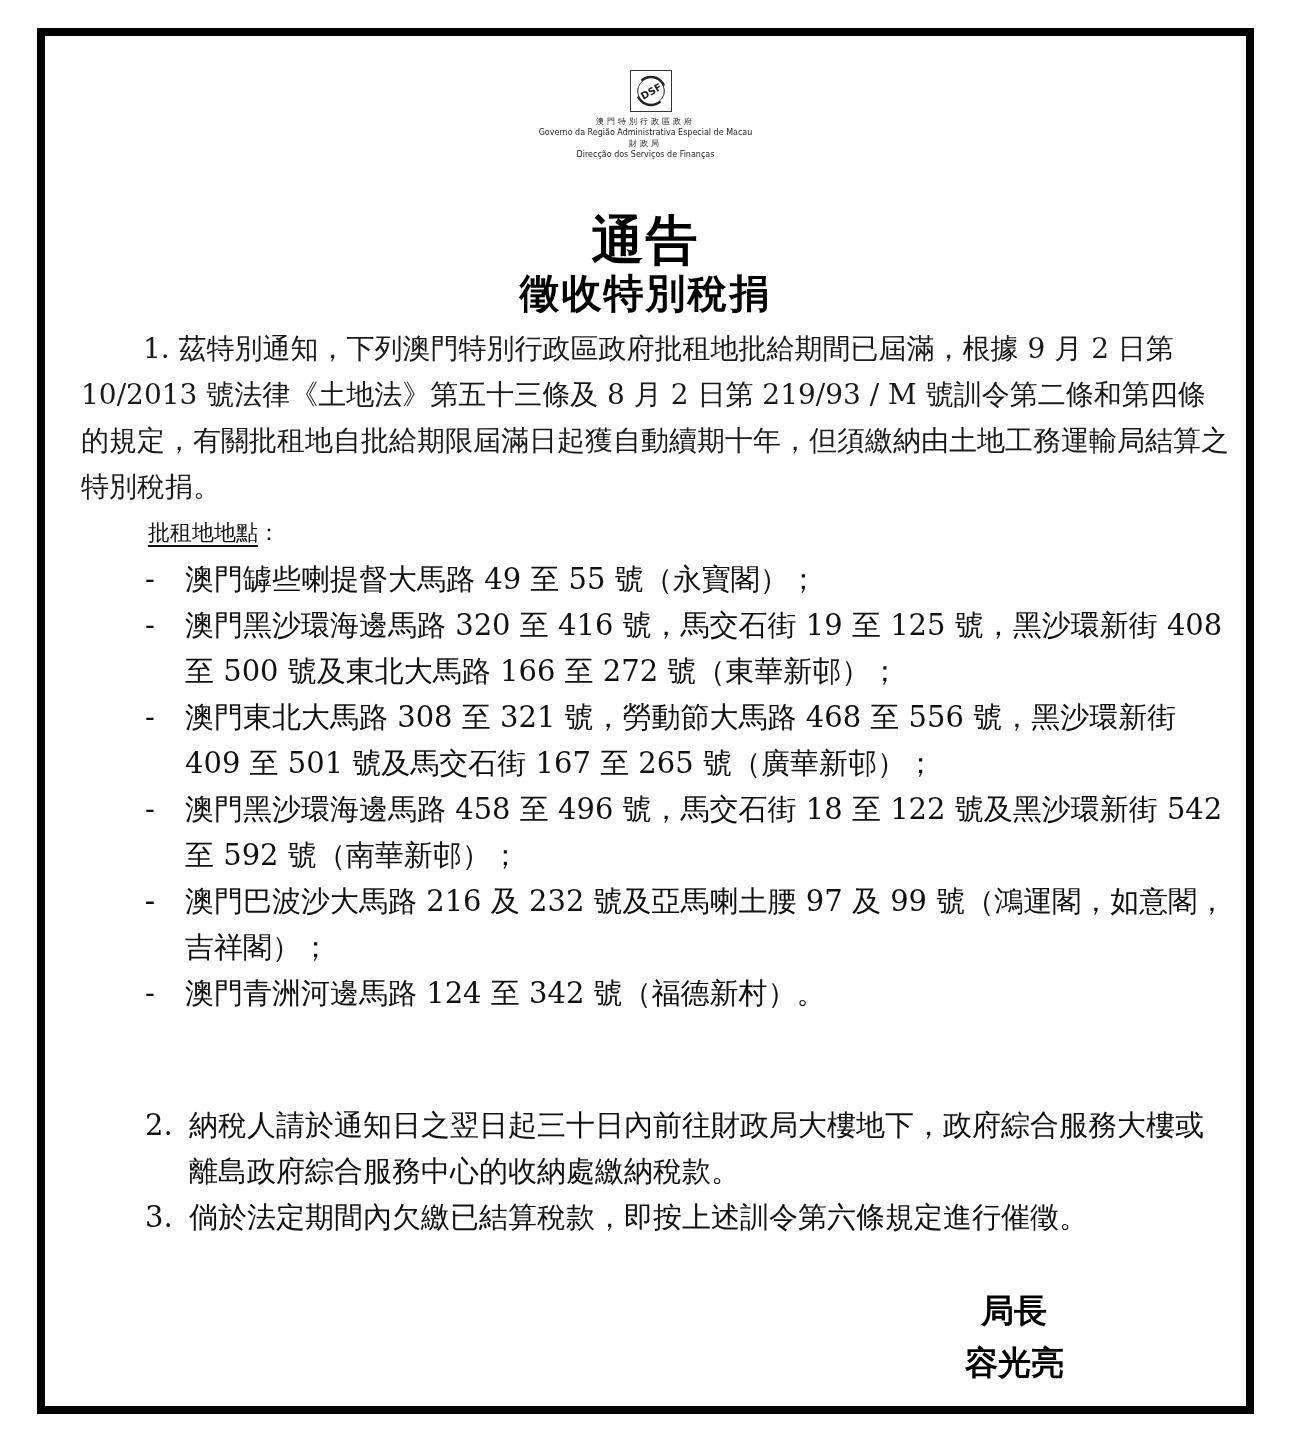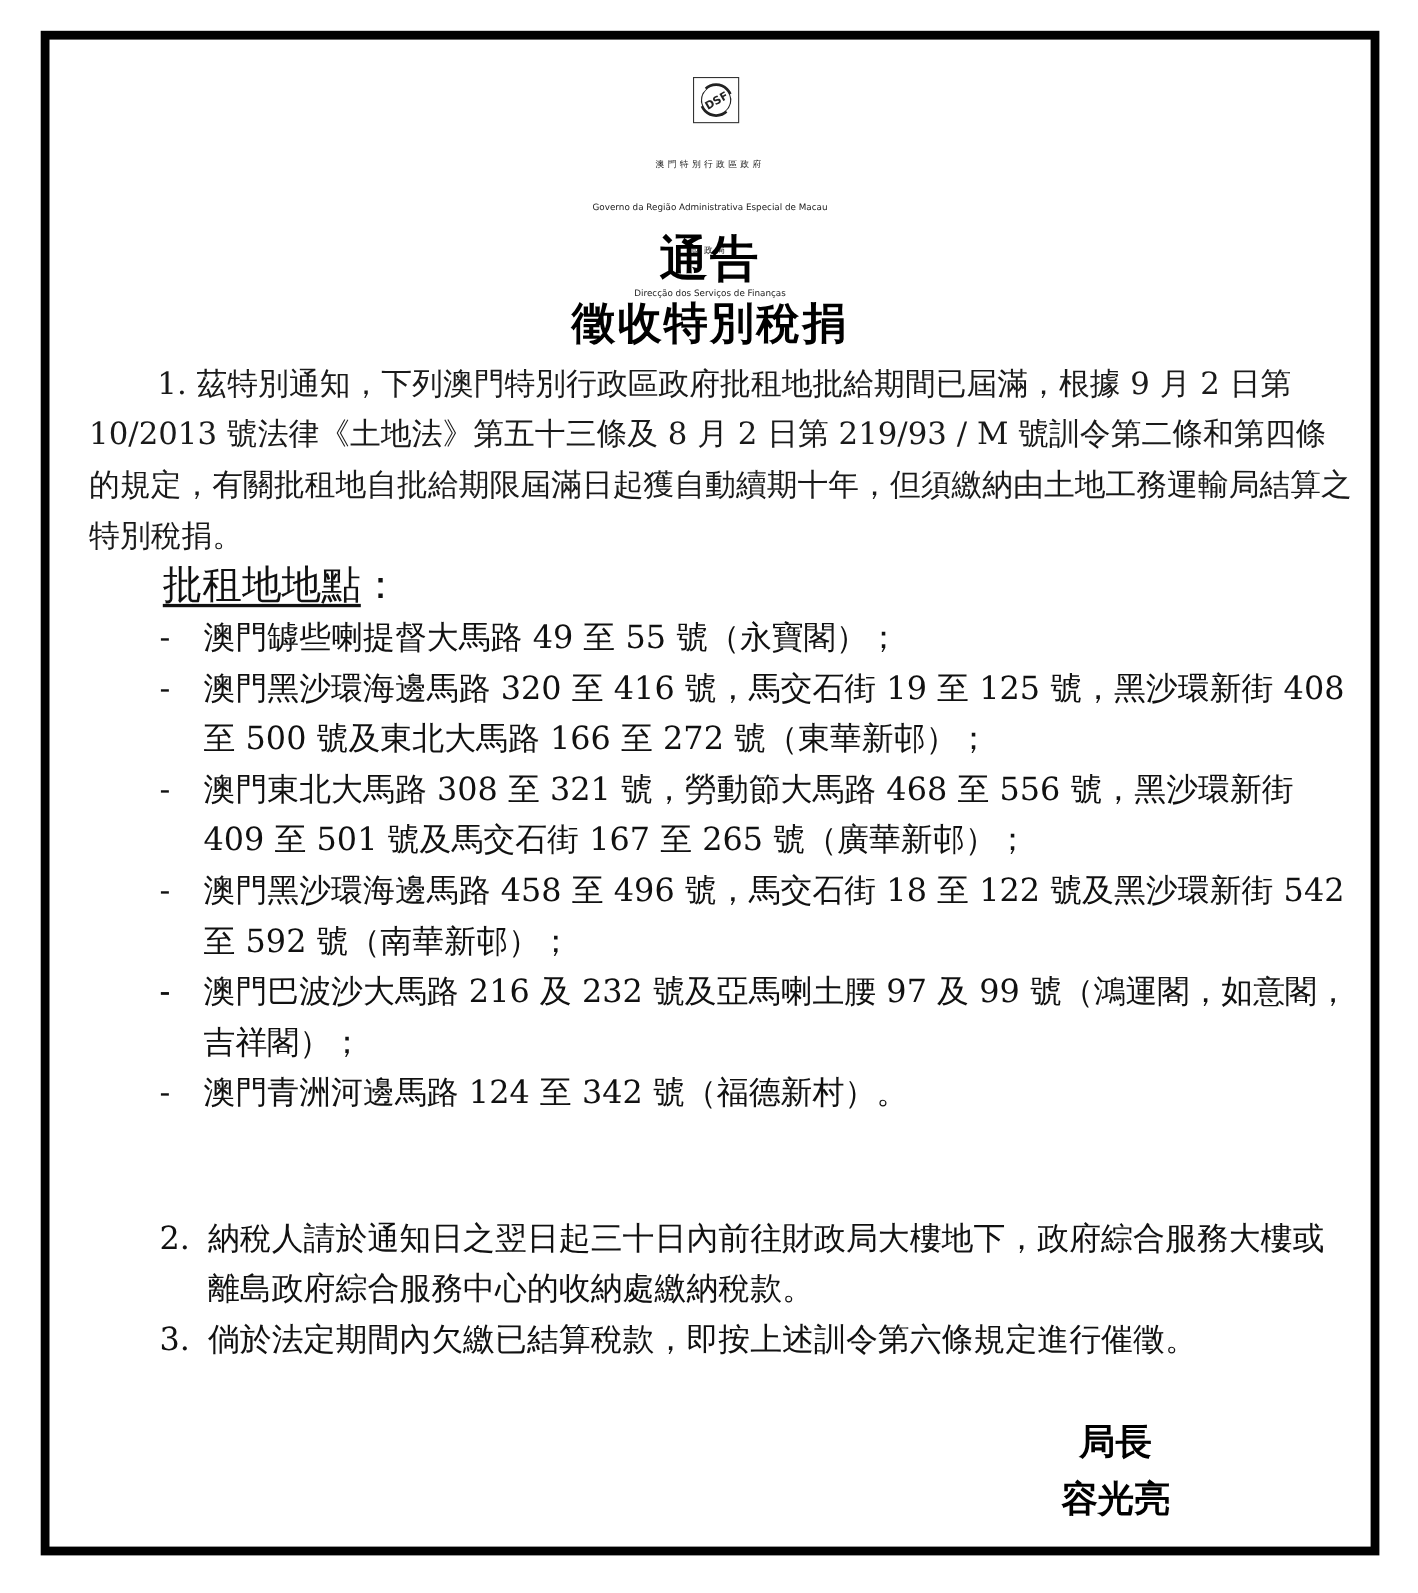--- a/index.html
+++ b/index.html
@@ -4,30 +4,30 @@
 <style>
   html, body { margin: 0; padding: 0; background: #ffffff; }
   body { width: 1289px; height: 1448px; position: relative; overflow: hidden;
          font-family: "DejaVu Serif", "Liberation Serif", serif; color: #111; }
   .frame { position: absolute; left: 37px; top: 28px; width: 1201px; height: 1370px;
            border: 8px solid #000; background: #fff; }
   .logo-block { position: absolute; left: 0; right: 0; top: 34px; text-align: center; }
   .logo-box { display: inline-block; width: 40px; height: 40px; border: 1.5px solid #333;
               position: relative; margin-left: 10px; }
   .logo-box svg { position: absolute; left: 0; top: 0; }
-  .org-line { font-size: 8px; line-height: 11px; color: #222; font-family: "DejaVu Sans", sans-serif; margin-top: 28px; }
+  .org-line { font-size: 8px; line-height: 11px; color: #222; font-family: "DejaVu Sans", sans-serif; }
   .org-cn { letter-spacing: 3px; font-family: "DejaVu Serif", serif; font-size: 8px; }
   .title { position: absolute; left: 0; right: 0; text-align: center; font-weight: bold;
            color: #000; font-family: "DejaVu Serif", serif; }
-  .title.t1 { top: 170px; font-size: 44px; letter-spacing: 2px; }
+  .title.t1 { top: 170px; font-size: 52px; letter-spacing: 2px; }
   .title.t2 { top: 230px; font-size: 40px; letter-spacing: 2px; }
   .body-text { position: absolute; left: 36px; width: 1150px; font-size: 28px;
                line-height: 46px; color: #1a1a1a; }
   .para1 { top: 290px; text-indent: 62px; }
-  .loc-heading { position: absolute; left: 103px; top: 474px; font-size: 36px; line-height: 46px; }
+  .loc-heading { position: absolute; left: 103px; top: 474px; font-size: 22px; line-height: 46px; }
   .loc-heading .u { text-decoration: underline; text-underline-offset: 5px; }
   .loc-list { position: absolute; left: 96px; top: 520px; width: 1090px; margin: 0; padding: 0; list-style: none; }
   .loc-item { position: relative; padding-left: 44px; font-size: 29px; line-height: 46px; }
   .loc-item .dash { position: absolute; left: 4px; top: 0; }
   .numbered { position: absolute; left: 100px; width: 1086px; margin: 0; padding: 0; list-style: none; }
   .num-item { position: relative; padding-left: 44px; font-size: 29px; line-height: 46px; }
   .num-item .num { position: absolute; left: 0; top: 0; }
   .n2 { top: 1066px; }
   .date-line { position: absolute; left: 148px; top: 1204px; font-size: 29px; line-height: 46px; letter-spacing: 1px; }
   .sig { position: absolute; font-weight: bold; font-size: 33px; color: #000; line-height: 46px; }

